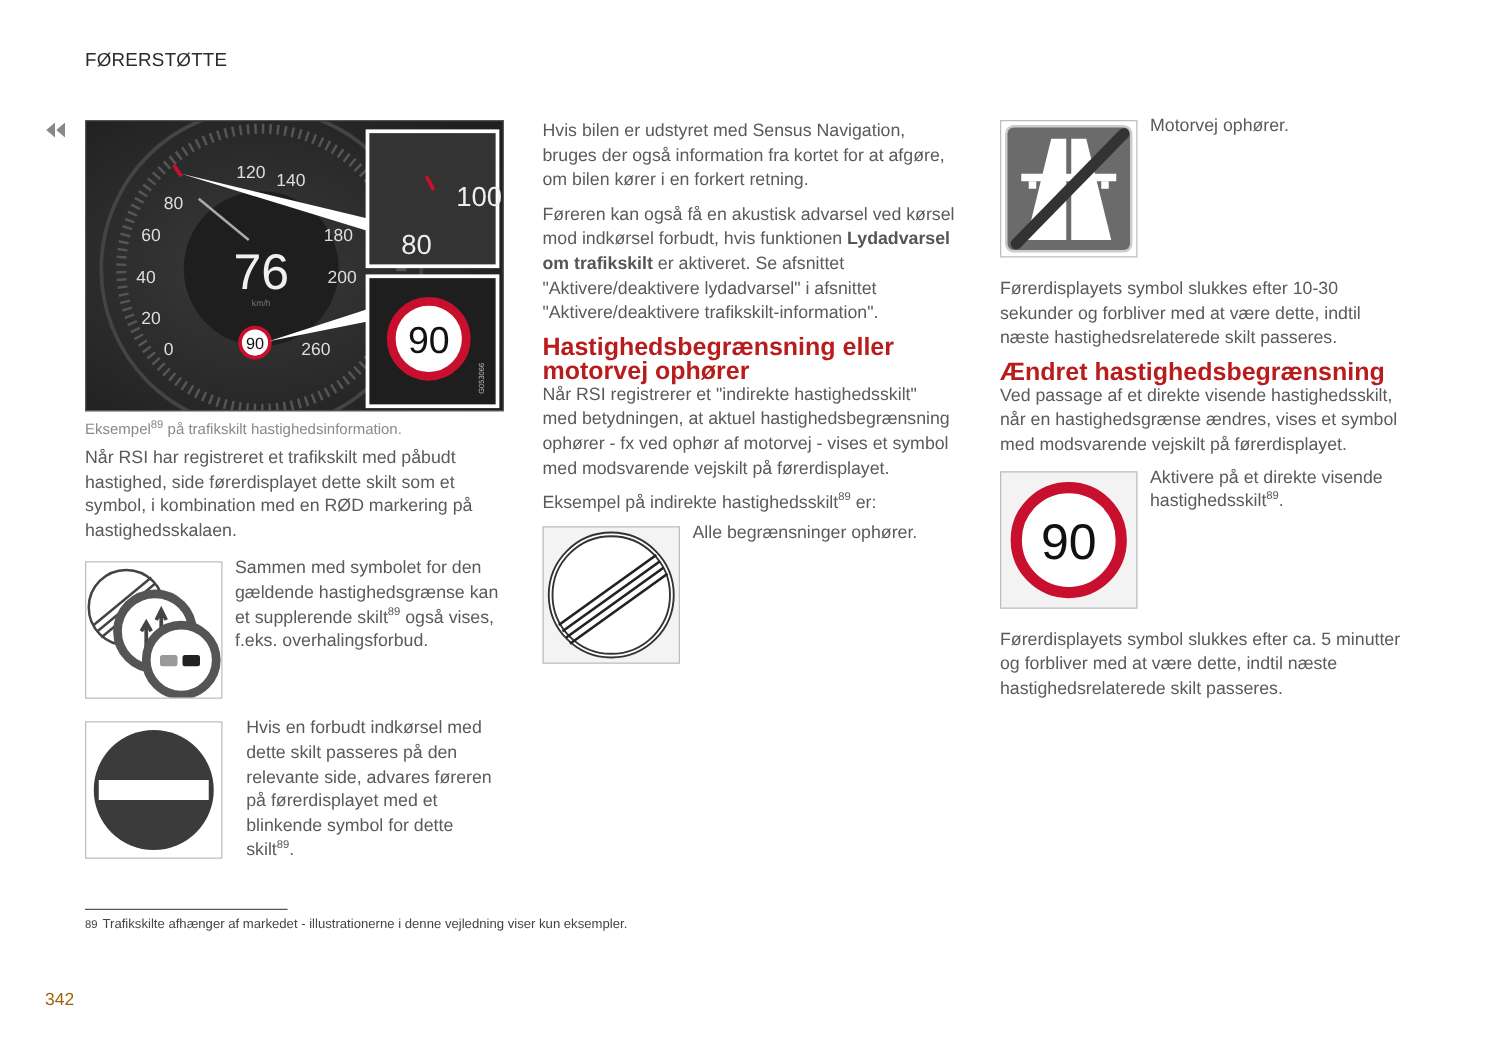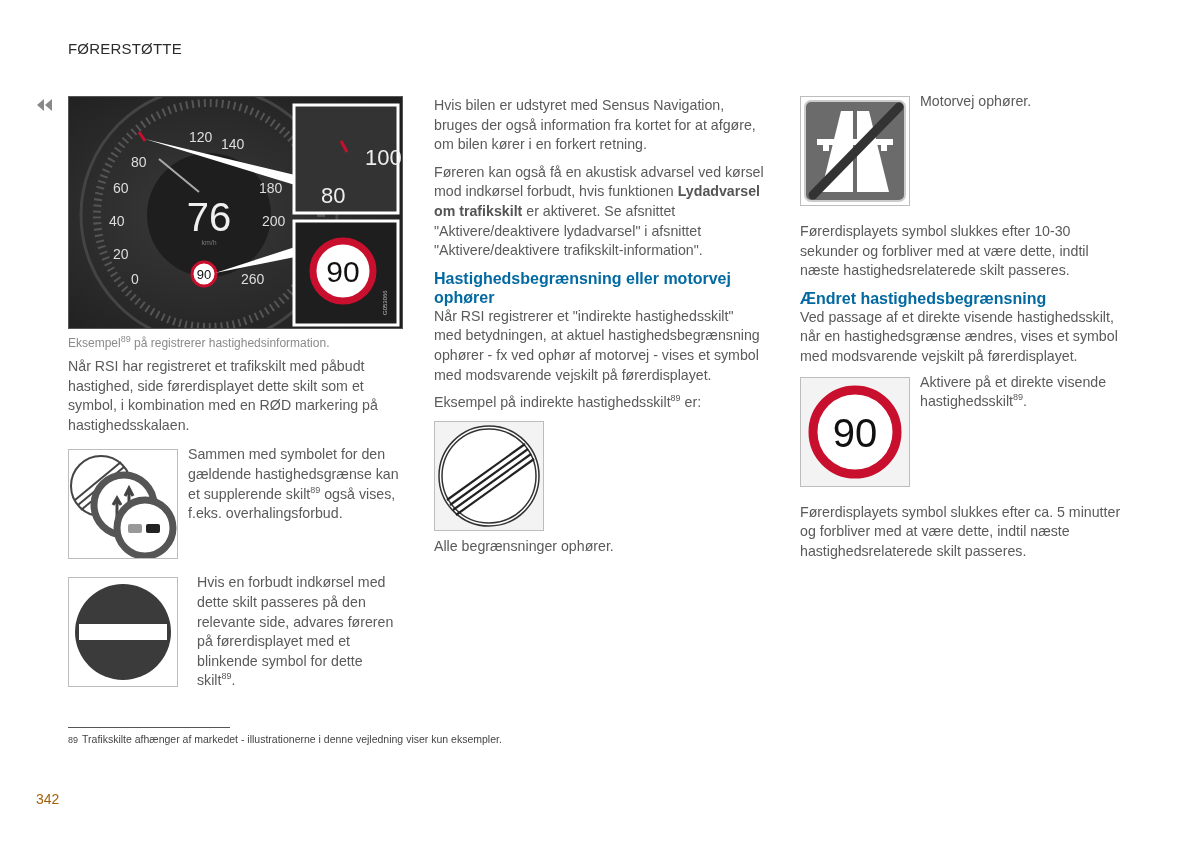--- a/index.html
+++ b/index.html
@@ -9,21 +9,21 @@
   }
   .abs { position:absolute;text-align:right; }
   .section-header { left:68px; top:40px; font-size:15px; color:#2b2b2b; letter-spacing:0.2px; }
   .nav-back { left:36px; top:97px; width:18px; height:12px; cursor:pointer; }
   .col { position:absolute; font-size:14.2px; line-height:19.6px; color:#5a5a5a; }
   .col p { margin:0 0 8px 0; }
   .col1 { left:68px; top:96px; width:335px; }
   .col2 { left:434px; top:96px; width:330px; }
   .col3 { left:800px; top:96px; width:330px; }
   sup { font-size:9px; line-height:0; vertical-align:super; }
-  h3 { margin:6px 0 0 0; font-size:16px; line-height:19px; color:#0369a1; font-weight:bold; }
+  h3 { margin:6px 0 0 0; font-size:20px; line-height:19px; color:#b91c1c; font-weight:bold; }
   .bold { font-weight:bold; color:#555; }
   .caption { font-size:12px; color:#8a8a8a; margin:6px 0 6px 0; line-height:16px; }
   .figbox { border:1px solid #bdbdbd; background:#f3f3f3; box-sizing:border-box; }
   .fig-row { display:flex; gap:10px; align-items:flex-start; }
   .fig-row .txt { flex:1; margin-top:-4px; }
   .gauge { width:335px; height:233px; background:#2a2a2a; border:1px solid #555; box-sizing:border-box; position:relative; overflow:hidden; }
   .footnote-rule { left:68px; top:727px; width:162px; height:1px; background:#555; }
   .footnote { left:68px; top:733px; font-size:10.5px; color:#444; }
   .footnote .num { font-size:9px; margin-right:4px; }
   .page-num { left:36px; top:791px; font-size:14px; color:#a16207; }
@@ -76,21 +76,21 @@
       <rect x="225" y="8" width="104" height="108" fill="#333" stroke="#fff" stroke-width="3"></rect>
       <line x1="272" y1="44" x2="278" y2="55" stroke="#c8102e" stroke-width="3"></line>
       <text x="296" y="68" fill="#eee" font-size="22" font-family="Liberation Sans, sans-serif">100</text>
       <text x="252" y="106" fill="#eee" font-size="22" font-family="Liberation Sans, sans-serif">80</text>
       <rect x="225" y="124" width="104" height="104" fill="#1e1e1e" stroke="#fff" stroke-width="3"></rect>
       <circle cx="274" cy="174" r="30" fill="#fff" stroke="#c8102e" stroke-width="7"></circle>
       <text x="274" y="185" text-anchor="middle" fill="#111" font-size="30" font-family="Liberation Sans, sans-serif">90</text>
       <text x="318" y="218" fill="#bbb" font-size="6" transform="rotate(-90 318 218)" font-family="Liberation Sans, sans-serif">G053066</text>
     </svg>
   </div>
-  <div class="caption"><span>Eksempel</span><sup>89</sup><span> på registrerer hastighedsinformation.</span></div>
+  <div class="caption"><span>Eksempel</span><sup>89</sup><span> på trafikskilt hastighedsinformation.</span></div>
   <p>Når RSI har registreret et trafikskilt med påbudt hastighed, side førerdisplayet dette skilt som et symbol, i kombination med en RØD markering på hastighedsskalaen.</p>
 
   <div class="fig-row" style="margin-top:14px;">
     <div class="figbox" style="width:110px;height:110px;background:#fff;">
       <svg width="108" height="108" viewBox="0 0 108 108">
         <circle cx="32" cy="36" r="30" fill="#fff" stroke="#444" stroke-width="2"></circle>
         <g stroke="#444" stroke-width="2">
             <line x1="6" y1="50" x2="52" y2="12"></line>
             <line x1="9" y1="55" x2="55" y2="17"></line>
             <line x1="12" y1="60" x2="58" y2="22"></line>
@@ -115,21 +115,21 @@
     <div class="txt"><span>Hvis en forbudt indkørsel med dette skilt passeres på den relevante side, advares føreren på førerdisplayet med et blinkende symbol for dette skilt</span><sup>89</sup><span>.</span></div>
   </div>
 </div>
 
 <div class="col col2">
   <p>Hvis bilen er udstyret med Sensus Navigation, bruges der også information fra kortet for at afgøre, om bilen kører i en forkert retning.</p>
   <p><span>Føreren kan også få en akustisk advarsel ved kørsel mod indkørsel forbudt, hvis funktionen </span><span class="bold">Lydadvarsel om trafikskilt</span><span> er aktiveret. Se afsnittet "Aktivere/deaktivere lydadvarsel" i afsnittet "Aktivere/deaktivere trafikskilt-information".</span></p>
   <h3>Hastighedsbegrænsning eller motorvej ophører</h3>
   <p>Når RSI registrerer et "indirekte hastighedsskilt" med betydningen, at aktuel hastighedsbegrænsning ophører - fx ved ophør af motorvej - vises et symbol med modsvarende vejskilt på førerdisplayet.</p>
   <p><span>Eksempel på indirekte hastighedsskilt</span><sup>89</sup><span> er:</span></p>
-  <div class="fig-row" style="margin-top:6px;flex-direction:column;">
+  <div class="fig-row" style="margin-top:6px;">
     <div class="figbox" style="width:110px;height:110px;">
       <svg width="108" height="108" viewBox="0 0 108 108">
         <circle cx="54" cy="54" r="50" fill="#fff" stroke="#333" stroke-width="1.5"></circle>
         <circle cx="54" cy="54" r="47" fill="none" stroke="#333" stroke-width="1.5"></circle>
         <g stroke="#222" stroke-width="2.2">
           <line x1="12" y1="78" x2="90" y2="22"></line>
           <line x1="15" y1="83" x2="93" y2="27"></line>
           <line x1="18" y1="88" x2="96" y2="32"></line>
           <line x1="21" y1="93" x2="99" y2="37"></line>
         </g>

